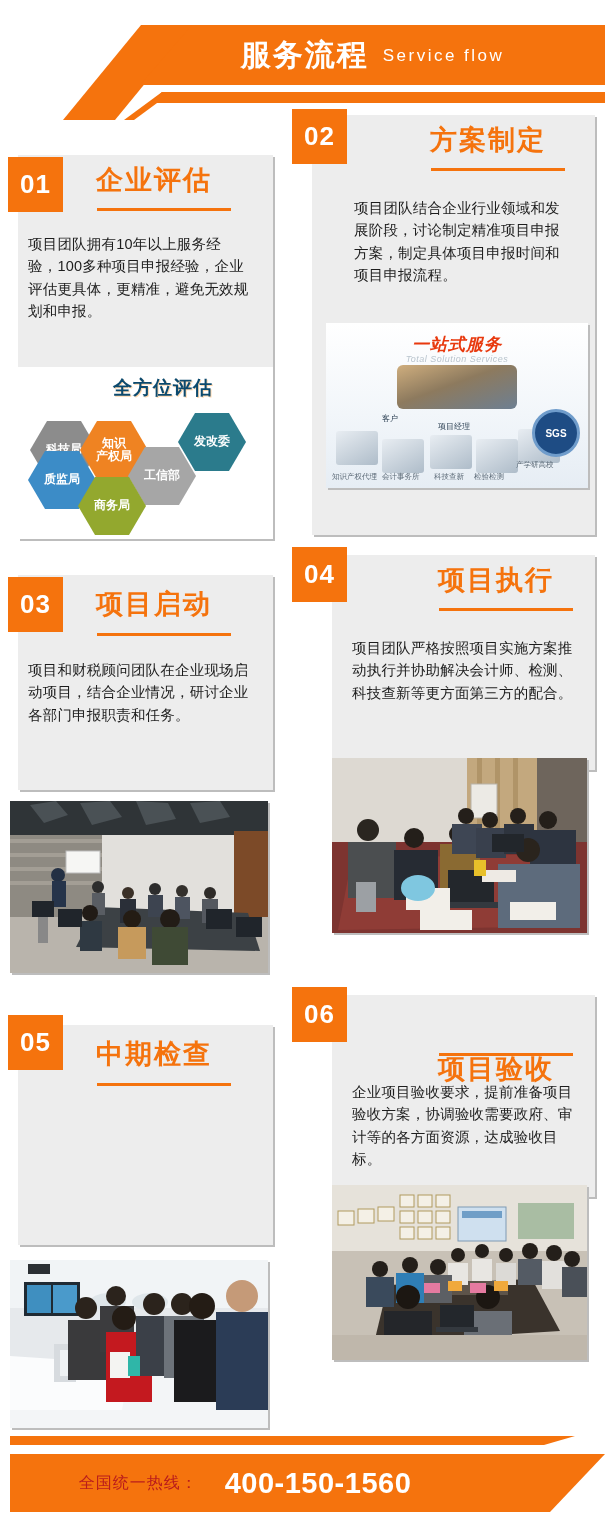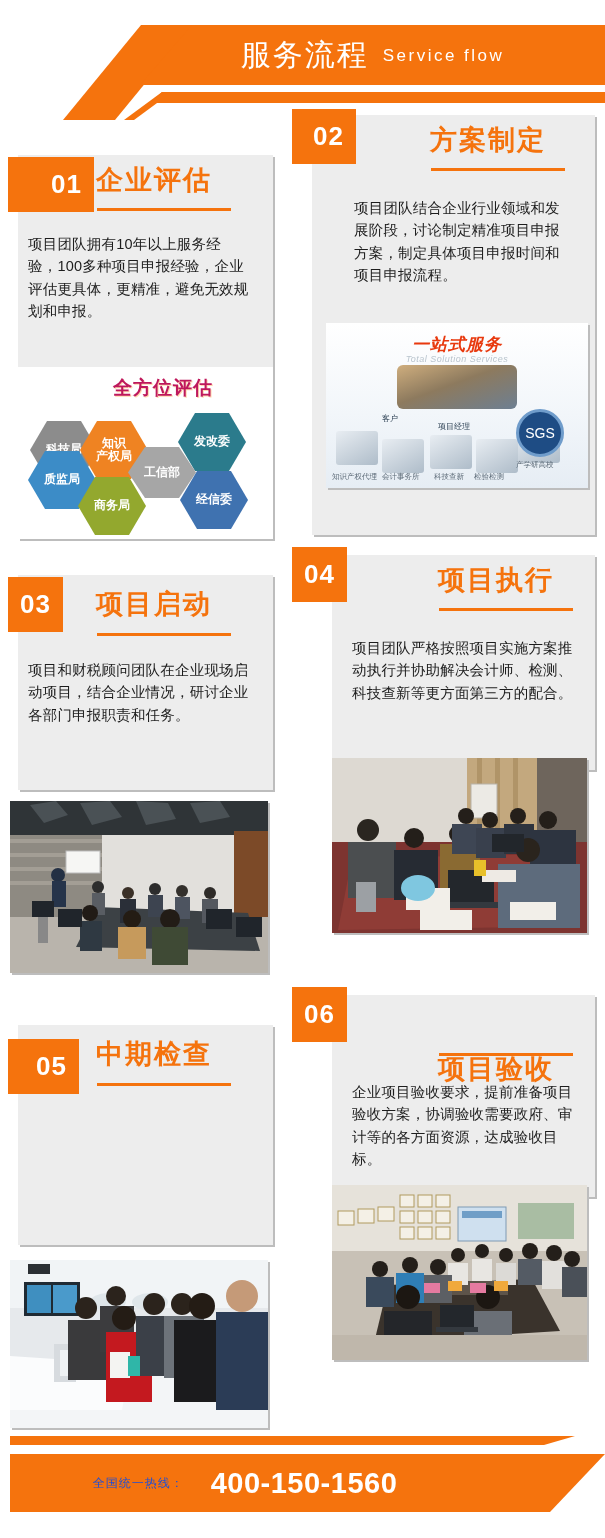--- a/index.html
+++ b/index.html
@@ -33,21 +33,21 @@
     position:absolute;left:112px;top:92px;width:60px;height:28px;
     background:#F5730D;
     clip-path:polygon(50px 0,60px 0,22px 28px,12px 28px);
   }
   .hdr-title-wrap{
     position:absolute;left:140px;top:25px;width:465px;height:60px;
     display:flex;align-items:center;justify-content:center;
     gap:14px;
   }
   .hdr-cn{
-    color:#ffffff;font-size:30px;font-weight:normal;letter-spacing:2px;
+    color:#ffffff;font-size:30px;font-weight:bold;letter-spacing:2px;
     line-height:1;
   }
   .hdr-en{
     color:#ffffff;font-size:17px;letter-spacing:2.5px;line-height:1;
     font-weight:400;
   }
 
   
   .card{position:absolute;}
   .card-body{
@@ -92,21 +92,21 @@
     overflow:hidden;
     background:#d8d8d8;
     box-shadow:2px 2px 0 0 #bdbdbd;
     z-index:2;
   }
 
   
   .hexwrap{position:absolute;left:0;top:0;width:100%;height:100%;background:#ffffff;}
   .hexwrap .hx-title{
     position:absolute;left:95px;top:8px;
-    font-size:19px;font-weight:bold;color:#be185d;
+    font-size:19px;font-weight:bold;color:#0c4a6e;
     letter-spacing:1px;
     text-shadow:1px 1px 0 #ffd9b0;
   }
   .hex{
     position:absolute;
     display:flex;align-items:center;justify-content:center;
     color:#ffffff;font-weight:bold;font-size:12px;
     text-align:center;line-height:1.12;
     clip-path:polygon(25% 0,75% 0,100% 50%,75% 100%,25% 100%,0 50%);
   }
@@ -129,23 +129,23 @@
     background:linear-gradient(160deg,#cfae7e,#8d7a5e 45%,#6d7f92);
   }
   .oss-lbl{
     position:absolute;font-size:8px;color:#2b3f52;white-space:nowrap;
   }
   .oss-node{
     position:absolute;width:42px;height:34px;border-radius:3px;
     background:linear-gradient(150deg,#e8edf2,#aebcc9);
   }
   .oss-seal{
-    position:absolute;right:24px;top:86px;width:42px;height:42px;border-radius:50%;
+    position:absolute;right:8px;top:86px;width:42px;height:42px;border-radius:50%;
     background:#1e4c84;border:3px solid #6f9ccb;
-    color:#fff;font-size:14px;font-weight:normal;
+    color:#fff;font-size:10px;font-weight:bold;
     display:flex;align-items:center;justify-content:center;
   }
   .oss-cap{position:absolute;bottom:6px;font-size:7.5px;color:#5d6b78;white-space:nowrap;}
 
   
   .photo{position:absolute;left:0;top:0;width:100%;height:100%;}
 
   
   .footer{position:absolute;left:0;bottom:0;width:605px;height:138px;}
   .ft-stripe{
@@ -155,66 +155,65 @@
   }
   .ft-band{
     position:absolute;left:10px;top:54px;width:595px;height:58px;
     background:#F5730D;
     clip-path:polygon(0 0,595px 0,540px 58px,0 58px);
   }
   .ft-inner{
     position:absolute;left:10px;top:54px;width:470px;height:58px;
     display:flex;align-items:center;justify-content:center;gap:4px;
   }
-  .ft-label{color:#1d4ed8;font-size:12px;letter-spacing:1px;}
+  .ft-label{color:#b91c1c;font-size:16px;letter-spacing:1px;}
   .ft-phone{color:#ffffff;font-size:29px;font-weight:bold;letter-spacing:0.5px;margin-left:23px;}
 </style>
 </head>
 <body>
 
 <div class="page">
 
   <div class="header">
     <div class="hdr-band-tail"></div>
     <div class="hdr-band"></div>
     <div class="hdr-stripe-tail"></div>
     <div class="hdr-stripe"></div>
     <div class="hdr-title-wrap">
       <span class="hdr-cn">服务流程</span>
       <span class="hdr-en">Service flow</span>
     </div>
   </div>
 
   <div class="card" style="left:0;top:145px;width:290px;height:400px;">
     <div class="card-body" style="left:18px;top:10px;width:255px;height:355px;"></div>
-    <div class="badge" style="left:8px;top:12px;padding-left:31px;">01</div>
+    <div class="badge" style="left:8px;top:12px;">01</div>
     <div class="card-title" style="left:96px;top:22px;">企业评估</div>
     <div class="card-underline" style="left:97px;top:63px;width:134px;"></div>
     <div class="card-text" style="left:28px;top:88px;width:222px;">项目团队拥有10年以上服务经验，100多种项目申报经验，企业评估更具体，更精准，避免无效规划和申报。</div>
 
     <div class="media" style="left:18px;top:222px;width:255px;height:172px;">
       <div class="hexwrap">
         <div class="hx-title">全方位评估</div>
         <div class="hex" style="left:12px;top:26px;width:68px;height:58px;background:#8c8c8c;margin-top:28px;">科技局</div>
         <div class="hex" style="left:62px;top:54px;width:68px;height:58px;background:#ef8322;" style2="">
             <span style="white-space:pre-line">知识
 产权局</span>
           </div>
         <div class="hex" style="left:160px;top:46px;width:68px;height:58px;background:#2b7b8c;">发改委</div>
         <div class="hex" style="left:10px;top:84px;width:68px;height:58px;background:#3c8cc7;">质监局</div>
-        <div class="hex" style="left:110px;top:80px;width:68px;height:51px;background:#a6a6a6;">工信部</div>
+        <div class="hex" style="left:110px;top:80px;width:68px;height:58px;background:#a6a6a6;">工信部</div>
         <div class="hex" style="left:60px;top:110px;width:68px;height:58px;background:#93a82e;">商务局</div>
-        <div class="hex" style="left:162px;top:104px;width:68px;height:58px;background:#3f72b0;">经信委</div>
       </div>
     </div>
   </div>
 
   <div class="card" style="left:290px;top:105px;width:315px;height:440px;">
     <div class="card-body" style="left:22px;top:10px;width:283px;height:420px;"></div>
-    <div class="badge" style="left:2px;top:4px;padding-left:9px;">02</div>
+    <div class="badge" style="left:2px;top:4px;">02</div>
     <div class="card-title" style="left:140px;top:22px;">方案制定</div>
     <div class="card-underline" style="left:141px;top:63px;width:134px;"></div>
     <div class="card-text" style="left:64px;top:92px;width:216px;">项目团队结合企业行业领域和发展阶段，讨论制定精准项目申报方案，制定具体项目申报时间和项目申报流程。</div>
 
     <div class="media" style="left:36px;top:218px;width:262px;height:165px;">
       <div class="oss">
         <div class="oss-title">一站式服务</div>
         <div class="oss-sub">Total Solution Services</div>
         <div class="oss-hub"></div>
         <div class="oss-lbl" style="left:56px;top:90px;">客户</div>
@@ -330,21 +329,21 @@
         <rect x="150" y="112" width="34" height="12" fill="#eeeae4"></rect>
         <ellipse cx="86" cy="130" rx="17" ry="13" fill="#7fc7e0"></ellipse>
         <rect x="142" y="102" width="12" height="16" fill="#e8c02a"></rect>
         <rect x="24" y="124" width="20" height="30" fill="#9ca0a4"></rect>
       </svg>
     </div>
   </div>
 
   <div class="card" style="left:0;top:1015px;width:290px;height:400px;">
     <div class="card-body" style="left:18px;top:10px;width:255px;height:220px;"></div>
-    <div class="badge" style="left:8px;top:24px;padding-left:16px;">05</div>
+    <div class="badge" style="left:8px;top:0;">05</div>
     <div class="card-title" style="left:96px;top:26px;">中期检查</div>
     <div class="card-underline" style="left:97px;top:68px;width:134px;"></div>
 
     <div class="media" style="left:10px;top:245px;width:258px;height:168px;">
       <svg class="photo" viewBox="0 0 258 168" preserveAspectRatio="none">
         <rect width="258" height="168" fill="#e6e9ec"></rect>
         <rect x="0" y="0" width="258" height="48" fill="#f1f4f6"></rect>
         <rect x="18" y="4" width="22" height="10" fill="#2b2f33"></rect>
         <rect x="14" y="22" width="56" height="34" fill="#1f2a33"></rect>
         <rect x="17" y="25" width="24" height="28" fill="#3f8fc0"></rect>

